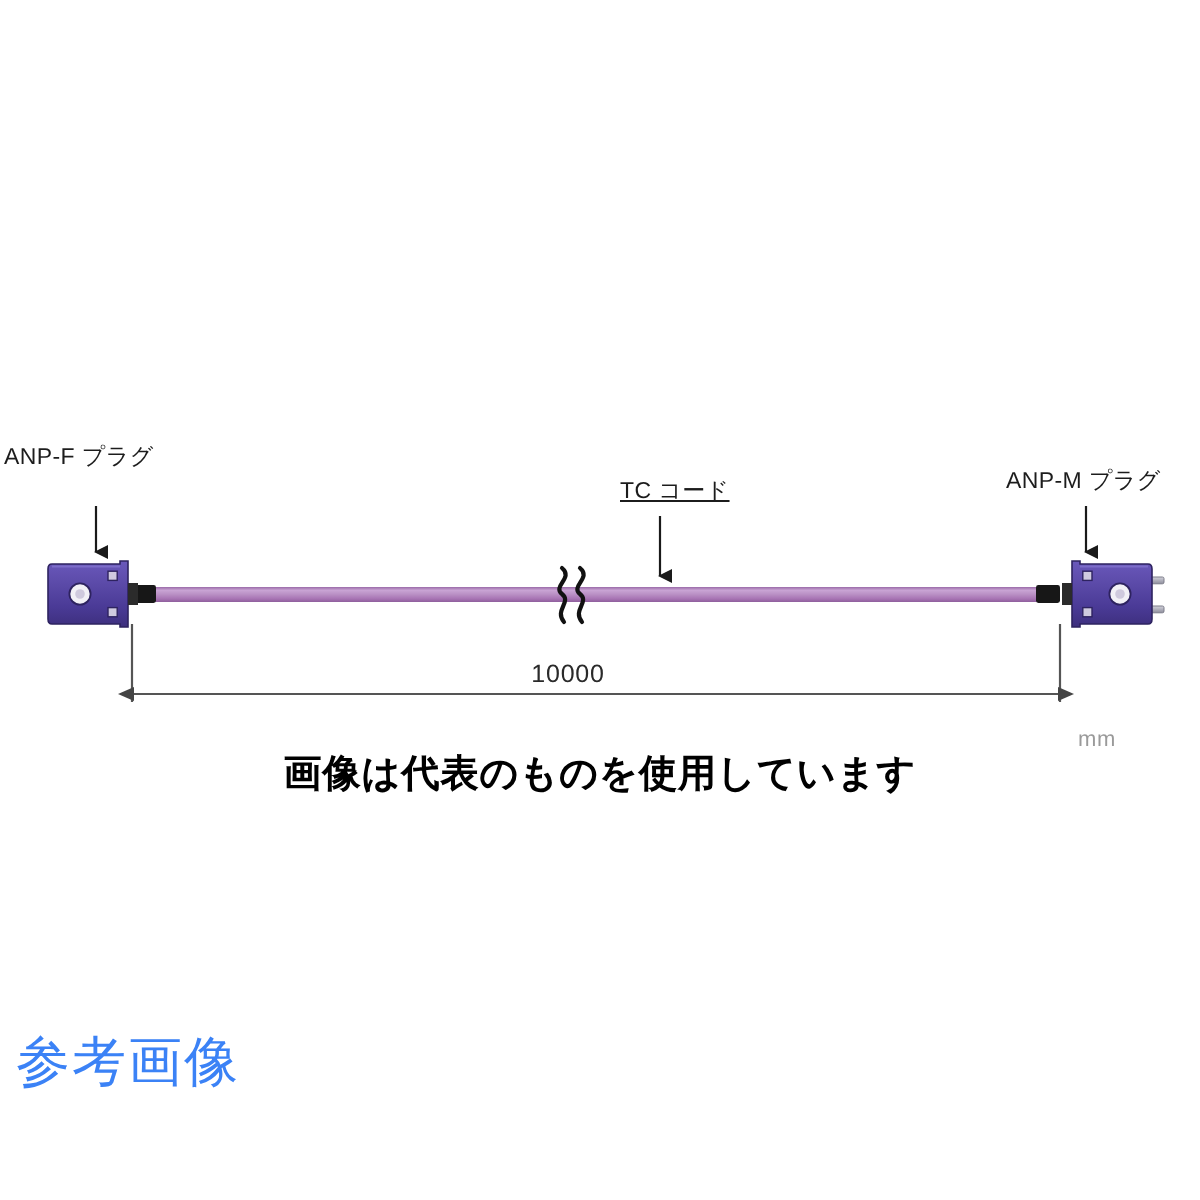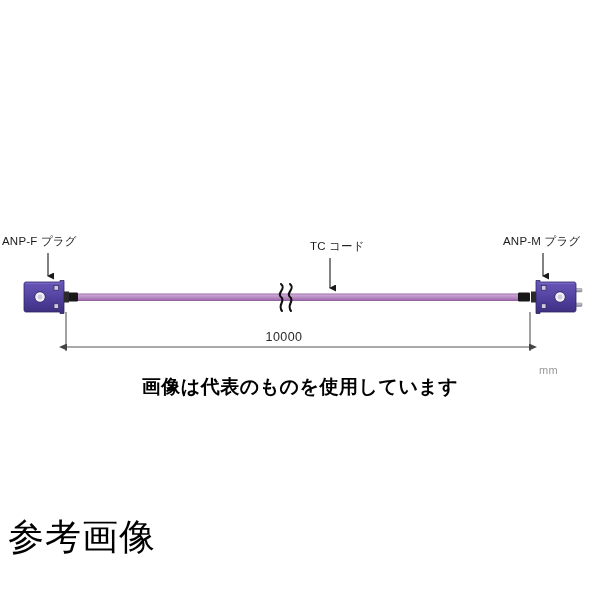--- a/index.html
+++ b/index.html
@@ -35,25 +35,26 @@
     position: absolute;
     font-size: 11.5px;
     letter-spacing: 0.2px;
     white-space: nowrap;
     color: #1c1c1c;
     line-height: 1;
   }
 
   #label-anp-f {
     left: 2px;
-    top: 236px;
+    top: 224px;
   }
   #label-tc-code {
     left: 310px;
     top: 241px;
+    text-decoration: underline;
   }
   #label-anp-m {
     left: 503px;
     top: 236px;
   }
 
   #dim-value {
     position: absolute;
     left: 0;
     top: 330px;
@@ -82,22 +83,22 @@
     font-size: 19px;
     font-weight: bold;
     color: #000000;
     letter-spacing: 0.5px;
   }
 
   #caption-ref {
     position: absolute;
     left: 8px;
     top: 513px;
-    font-size: 36px;
-    color: #000000;
+    font-size: 27px;
+    color: #3b82f6;
     letter-spacing: 1px;
   }
 </style>
 </head>
 <body>
 
 <div id="stage">
 
   <svg class="svg-layer" viewBox="0 0 600 600">
     <defs>

